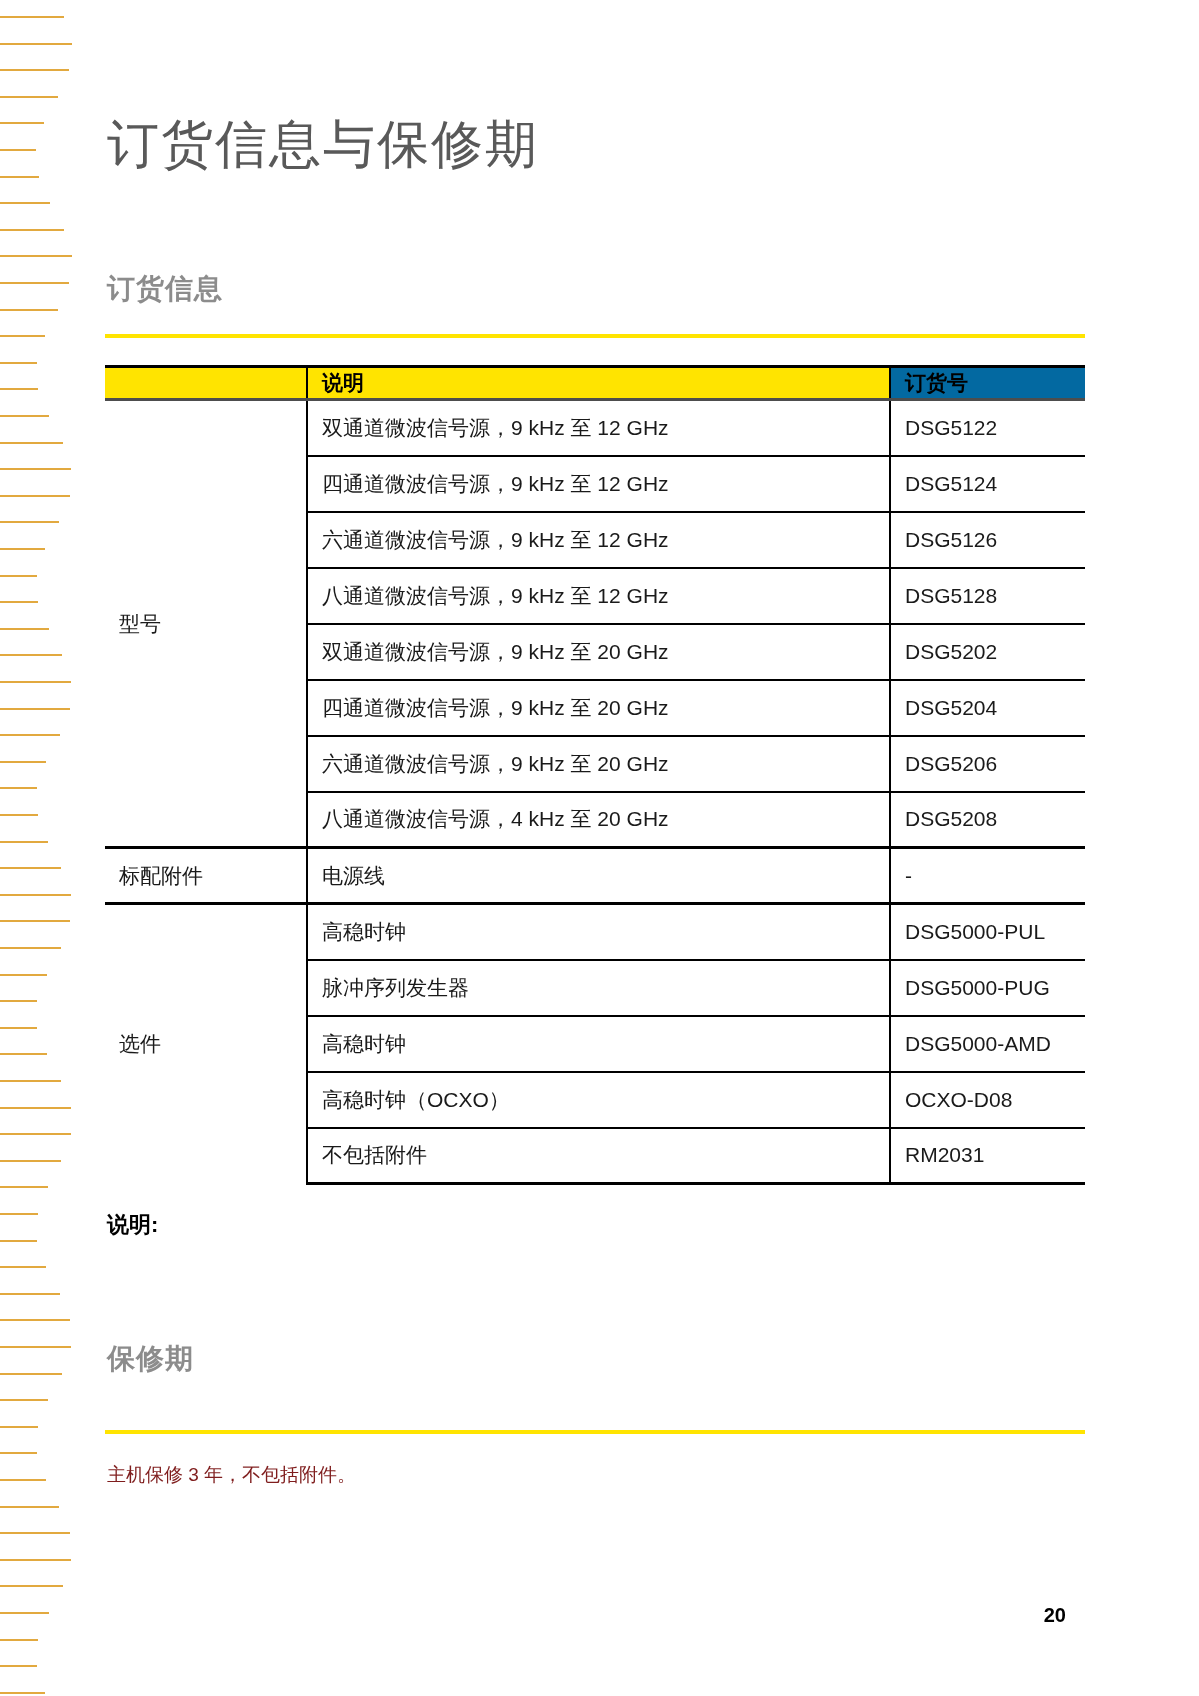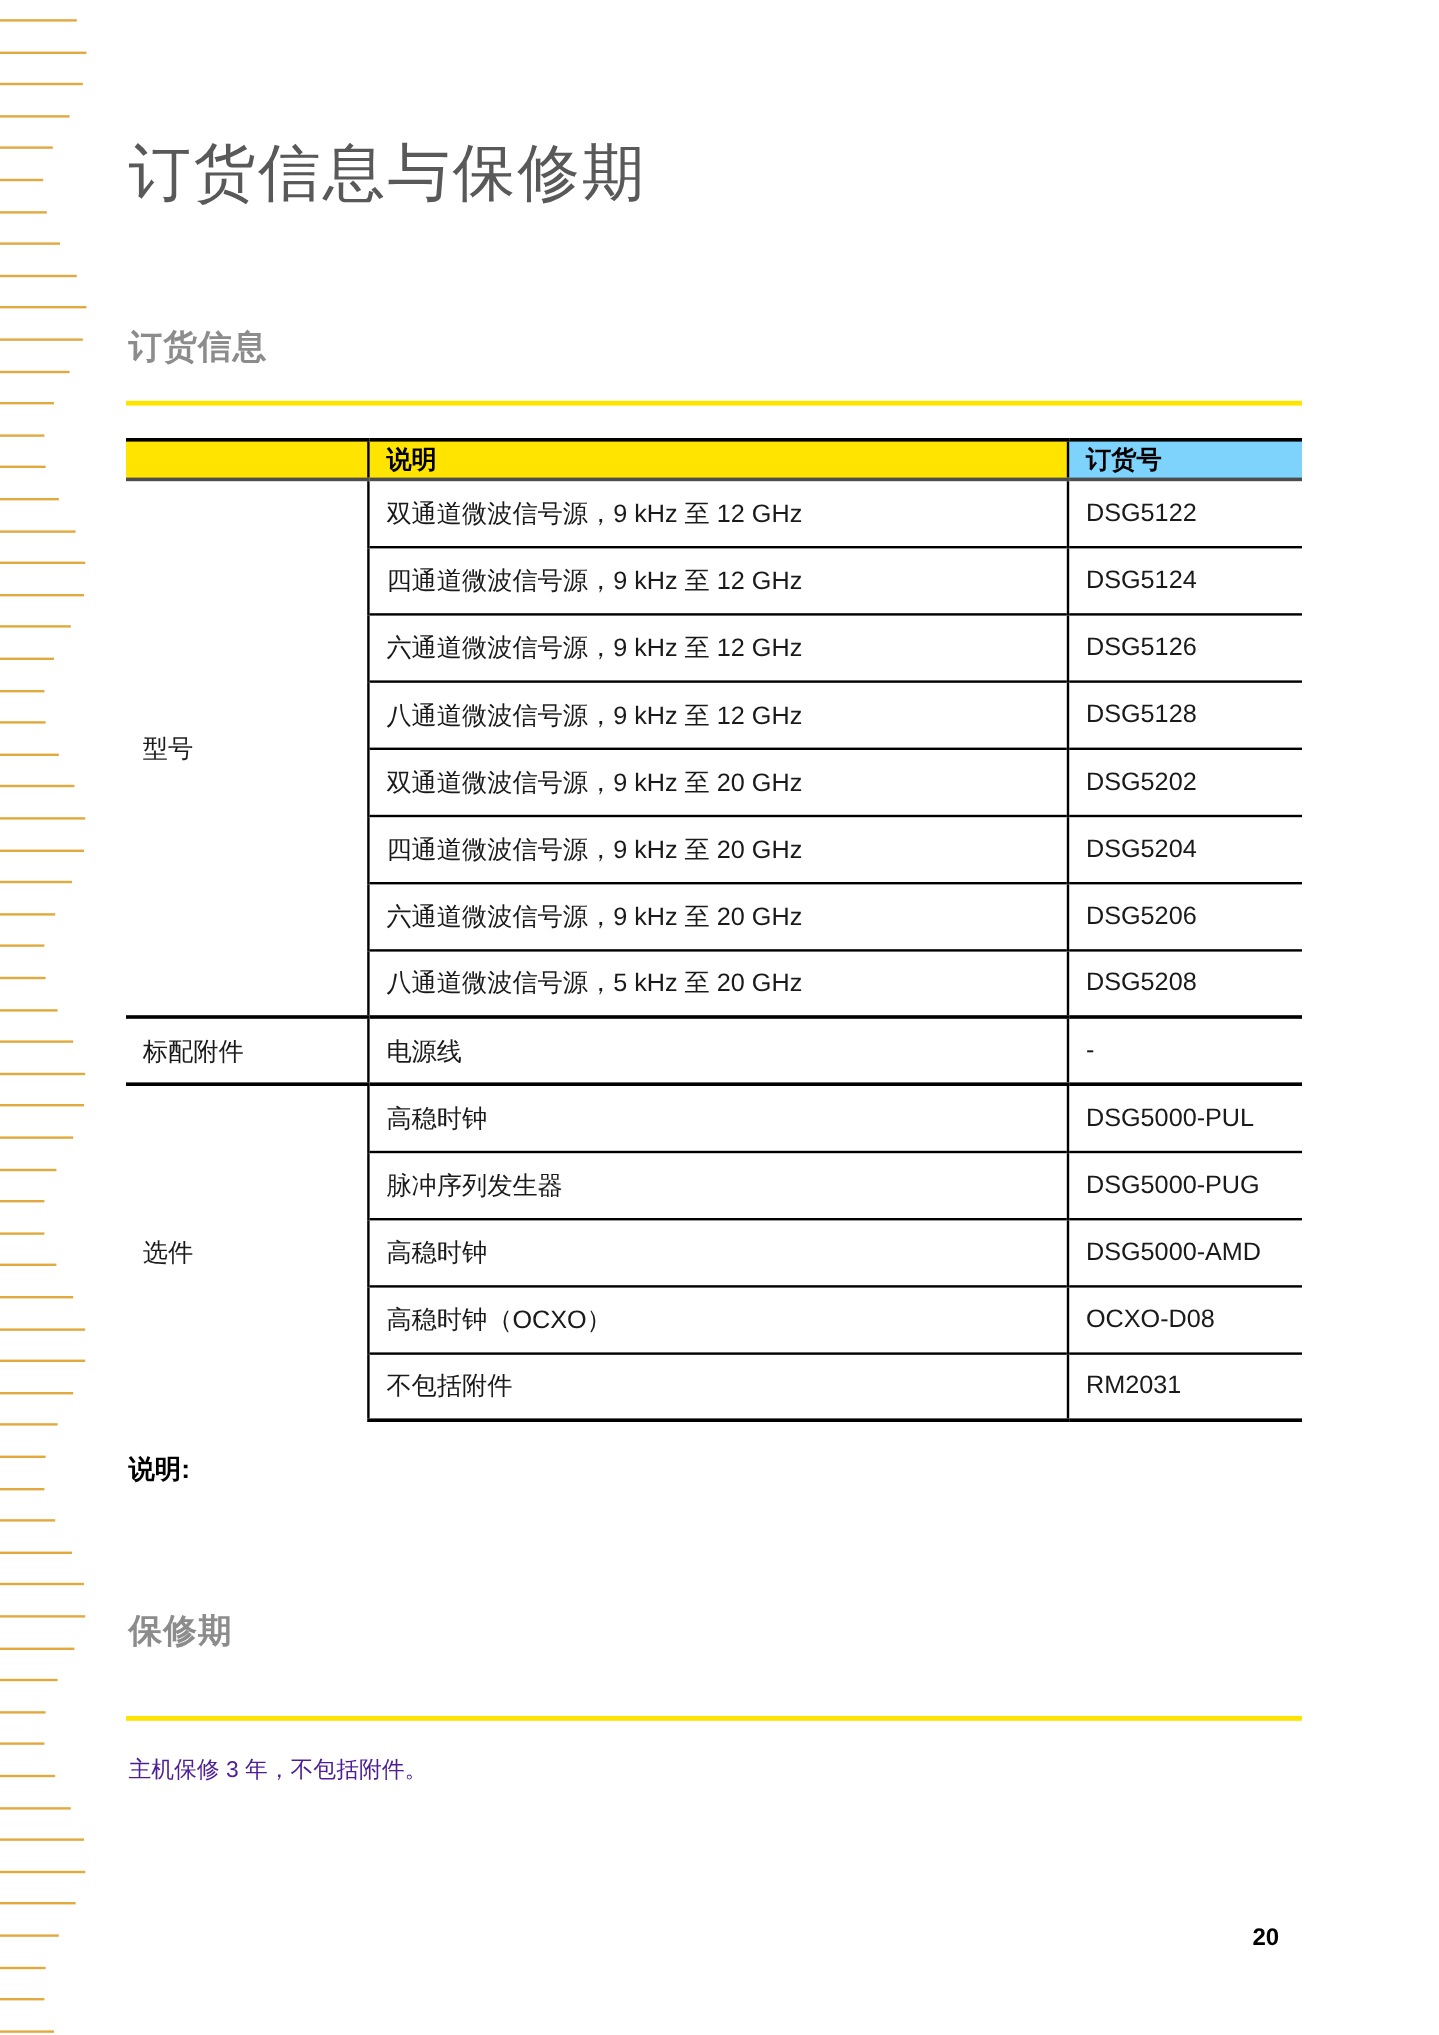--- a/index.html
+++ b/index.html
@@ -95,21 +95,21 @@
     top: 1258px;
     font-size: 19px;
     color: #1a1a1a;
   }
   .note-line .brand { font-weight: 700; }
   .warranty-line {
     position: absolute;
     left: 107px;
     top: 1450px;
     font-size: 19px;
-    color: #4c1d95;
+    color: #7f1d1d;
   }
   .page-number {
     position: absolute;
     left: 1022px;
     top: 1592px;
     width: 44px;
     text-align: right;
     font-size: 20px;
     font-weight: 700;
     color: #000;
@@ -195,21 +195,21 @@
   <table class="order-table">
     <colgroup>
         <col class="c1">
         <col class="c2">
         <col class="c3">
       </colgroup>
     <thead>
       <tr>
         <th style="background: rgb(255, 228, 0);"></th>
         <th class="v-div" style="background: rgb(255, 228, 0);">说明</th>
-        <th class="v-div" style="background: #7dd3fc;">订货号</th>
+        <th class="v-div" style="background: #0369a1;">订货号</th>
       </tr>
     </thead>
     <tbody id="table-body">
         <tr>
           <td rowspan="8" class="cat-cell">型号</td>
           <td class="v-div">双通道微波信号源，9 kHz 至 12 GHz</td>
           <td class="v-div">DSG5122</td>
         </tr>
         <tr class="row-sep">
           <td class="v-div">四通道微波信号源，9 kHz 至 12 GHz</td>
@@ -229,21 +229,21 @@
         </tr>
         <tr class="row-sep">
           <td class="v-div">四通道微波信号源，9 kHz 至 20 GHz</td>
           <td class="v-div">DSG5204</td>
         </tr>
         <tr class="row-sep">
           <td class="v-div">六通道微波信号源，9 kHz 至 20 GHz</td>
           <td class="v-div">DSG5206</td>
         </tr>
         <tr class="row-sep">
-          <td class="v-div">八通道微波信号源，5 kHz 至 20 GHz</td>
+          <td class="v-div">八通道微波信号源，4 kHz 至 20 GHz</td>
           <td class="v-div">DSG5208</td>
         </tr>
         <tr class="group-sep">
           <td rowspan="1" class="cat-cell">标配附件</td>
           <td class="v-div">电源线</td>
           <td class="v-div">-</td>
         </tr>
         <tr class="group-sep">
           <td rowspan="5" class="cat-cell">选件</td>
           <td class="v-div">高稳时钟</td>

